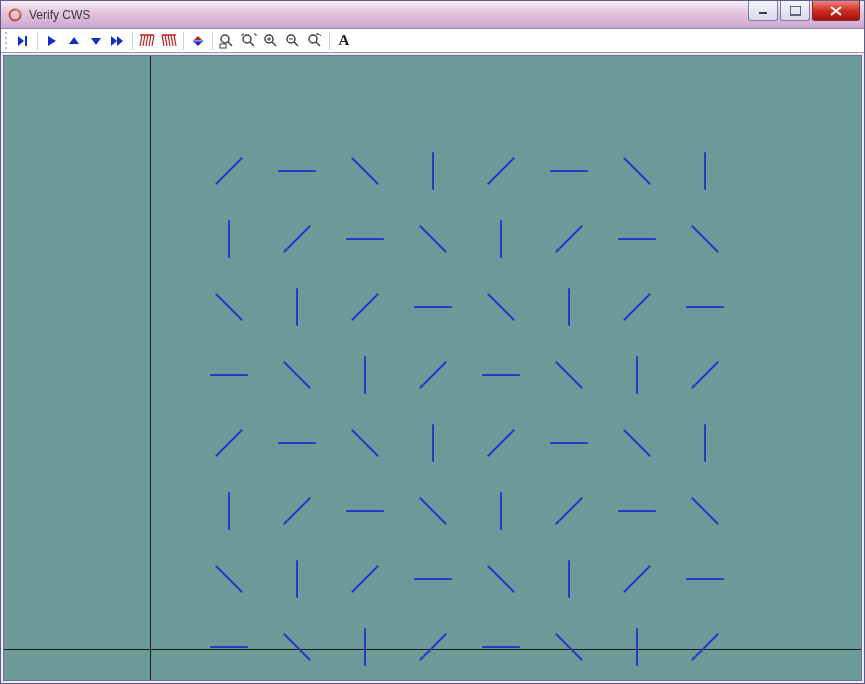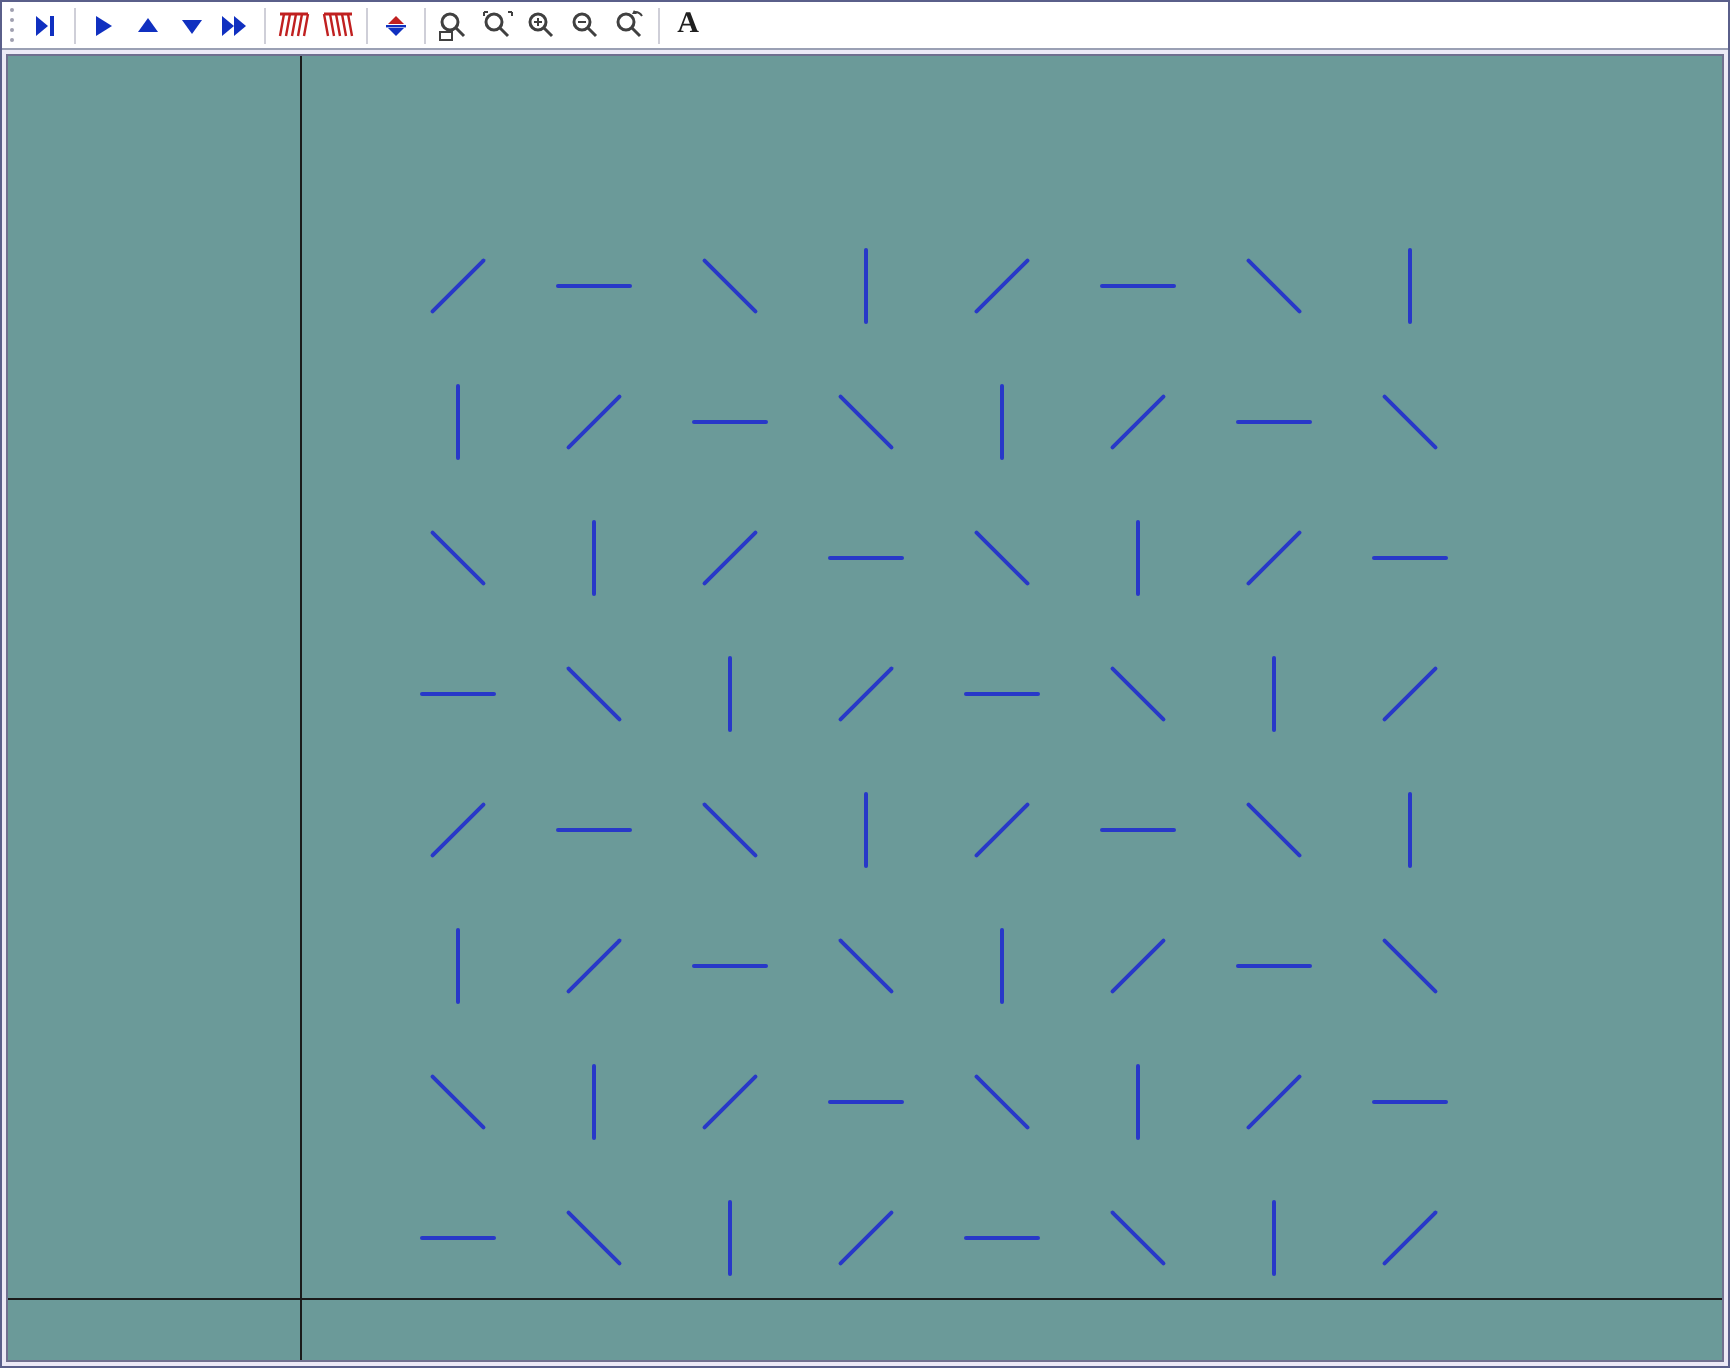--- a/index.html
+++ b/index.html
@@ -63,20 +63,47 @@
   .client .hline { position:absolute; left:0; right:0; bottom:30px; height:1px; background:#1a1a1a; }
 
   .canvas-svg { position:absolute; inset:0; }
   .canvas-svg line { stroke:#2838c8; stroke-width:2; stroke-linecap:round; }
 </style>
 </head>
 <body>
 
 <div class="window">
 
+  <div class="titlebar">
+    <span class="appicon">
+      <svg width="14" height="14" viewBox="0 0 14 14">
+          <circle cx="7" cy="7" r="5.5" fill="none" stroke="#c05030" stroke-width="2"></circle>
+          <path d="M7 1.5 A5.5 5.5 0 0 1 12.5 7" fill="none" stroke="#e08060" stroke-width="2"></path>
+        </svg>
+    </span>
+    <span class="title">Verify CWS</span>
+
+    <div class="winbtns">
+      <div class="winbtn">
+        <svg width="10" height="10">
+            <rect x="1" y="6" width="8" height="2" fill="#30405a"></rect>
+          </svg>
+      </div>
+      <div class="winbtn">
+        <svg width="11" height="10">
+            <rect x="0" y="0" width="11" height="9" fill="none" stroke="#30405a" stroke-width="1.5"></rect>
+          </svg>
+      </div>
+      <div class="winbtn close">
+        <svg width="12" height="10">
+            <path d="M1 1 L11 9 M11 1 L1 9" stroke="#fff" stroke-width="2"></path>
+          </svg>
+      </div>
+    </div>
+  </div>
 
   <div class="toolbar">
     <div class="grip">
         <span></span>
         <span></span>
         <span></span>
         <span></span>
       </div>
 
     <div class="tbtn">

